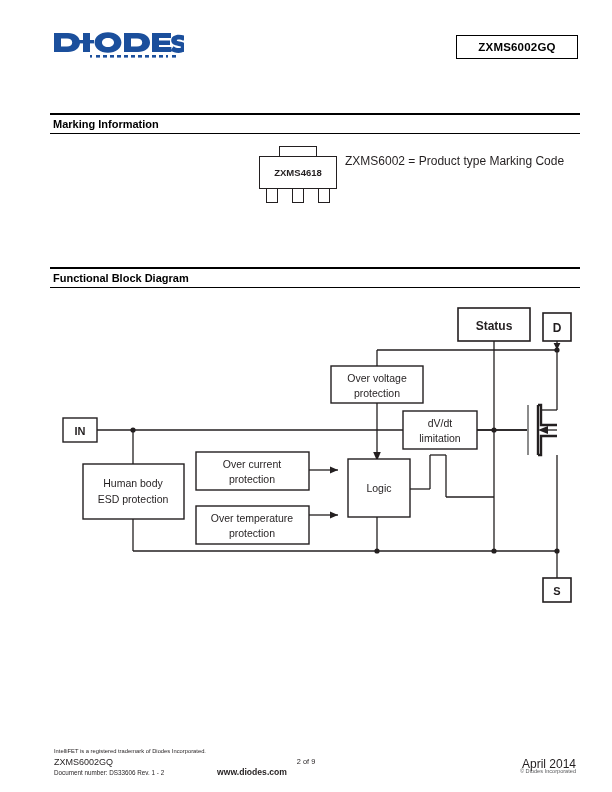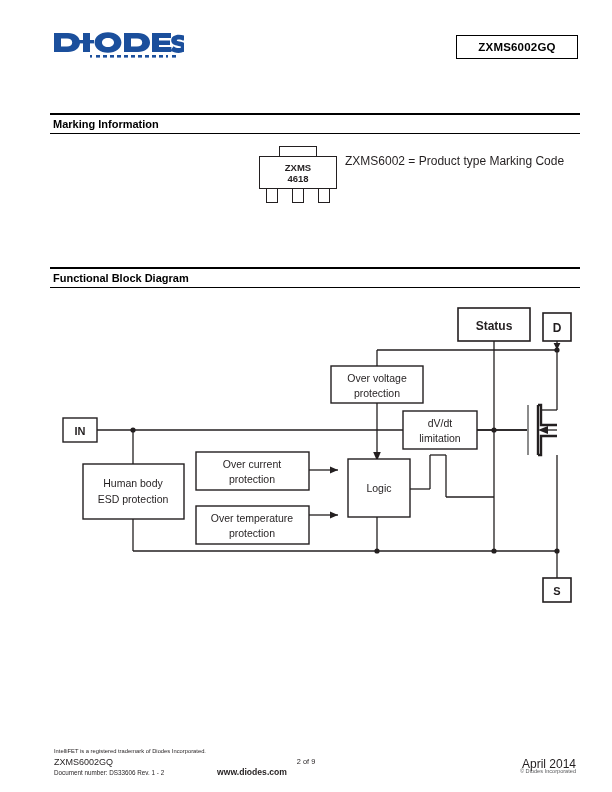--- a/index.html
+++ b/index.html
@@ -73,21 +73,21 @@
   #package-body {
     position: absolute;
     left: 259px;
     top: 156px;
     width: 78px;
     height: 33px;
     border: 1.6px solid #231f20;
     background: #fff;
     box-sizing: border-box;
     display: flex;
-    flex-direction: column;
+    flex-direction: row;
     align-items: center;
     justify-content: center;
     font-size: 9.5px;
     font-weight: bold;
     line-height: 11px;
     color: #231f20;
   }
   .package-lead {
     position: absolute;
     top: 189px;

